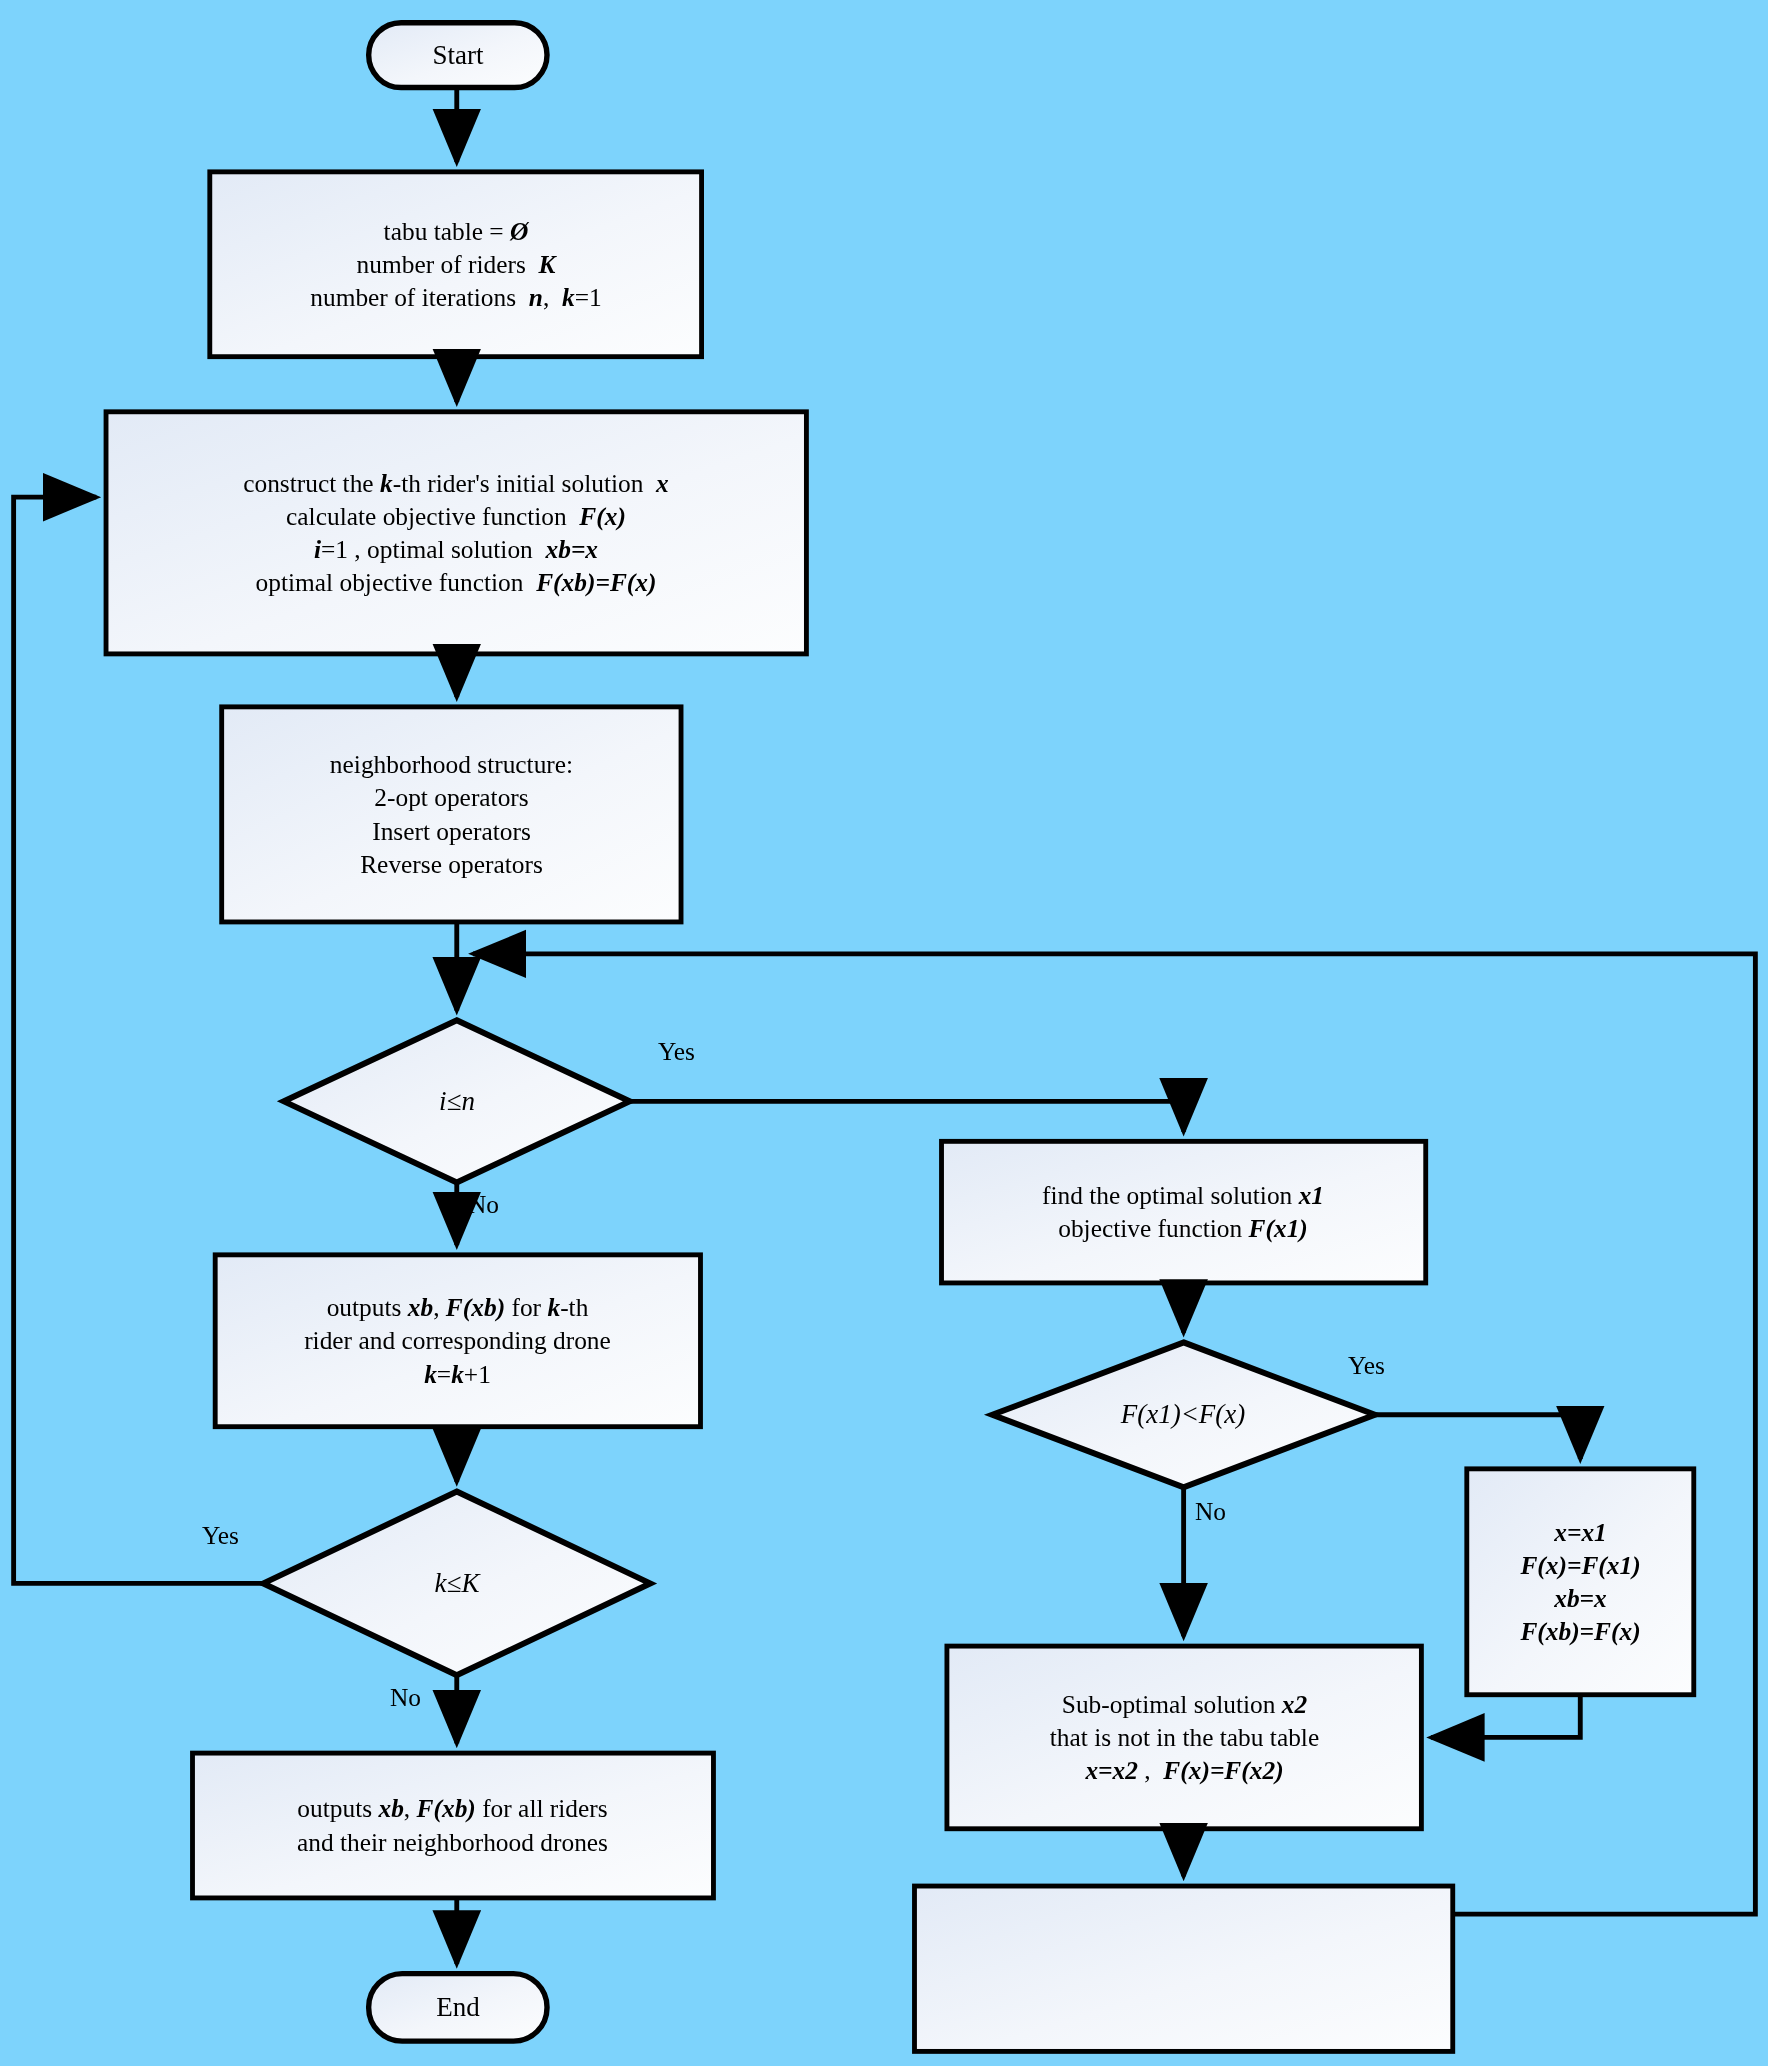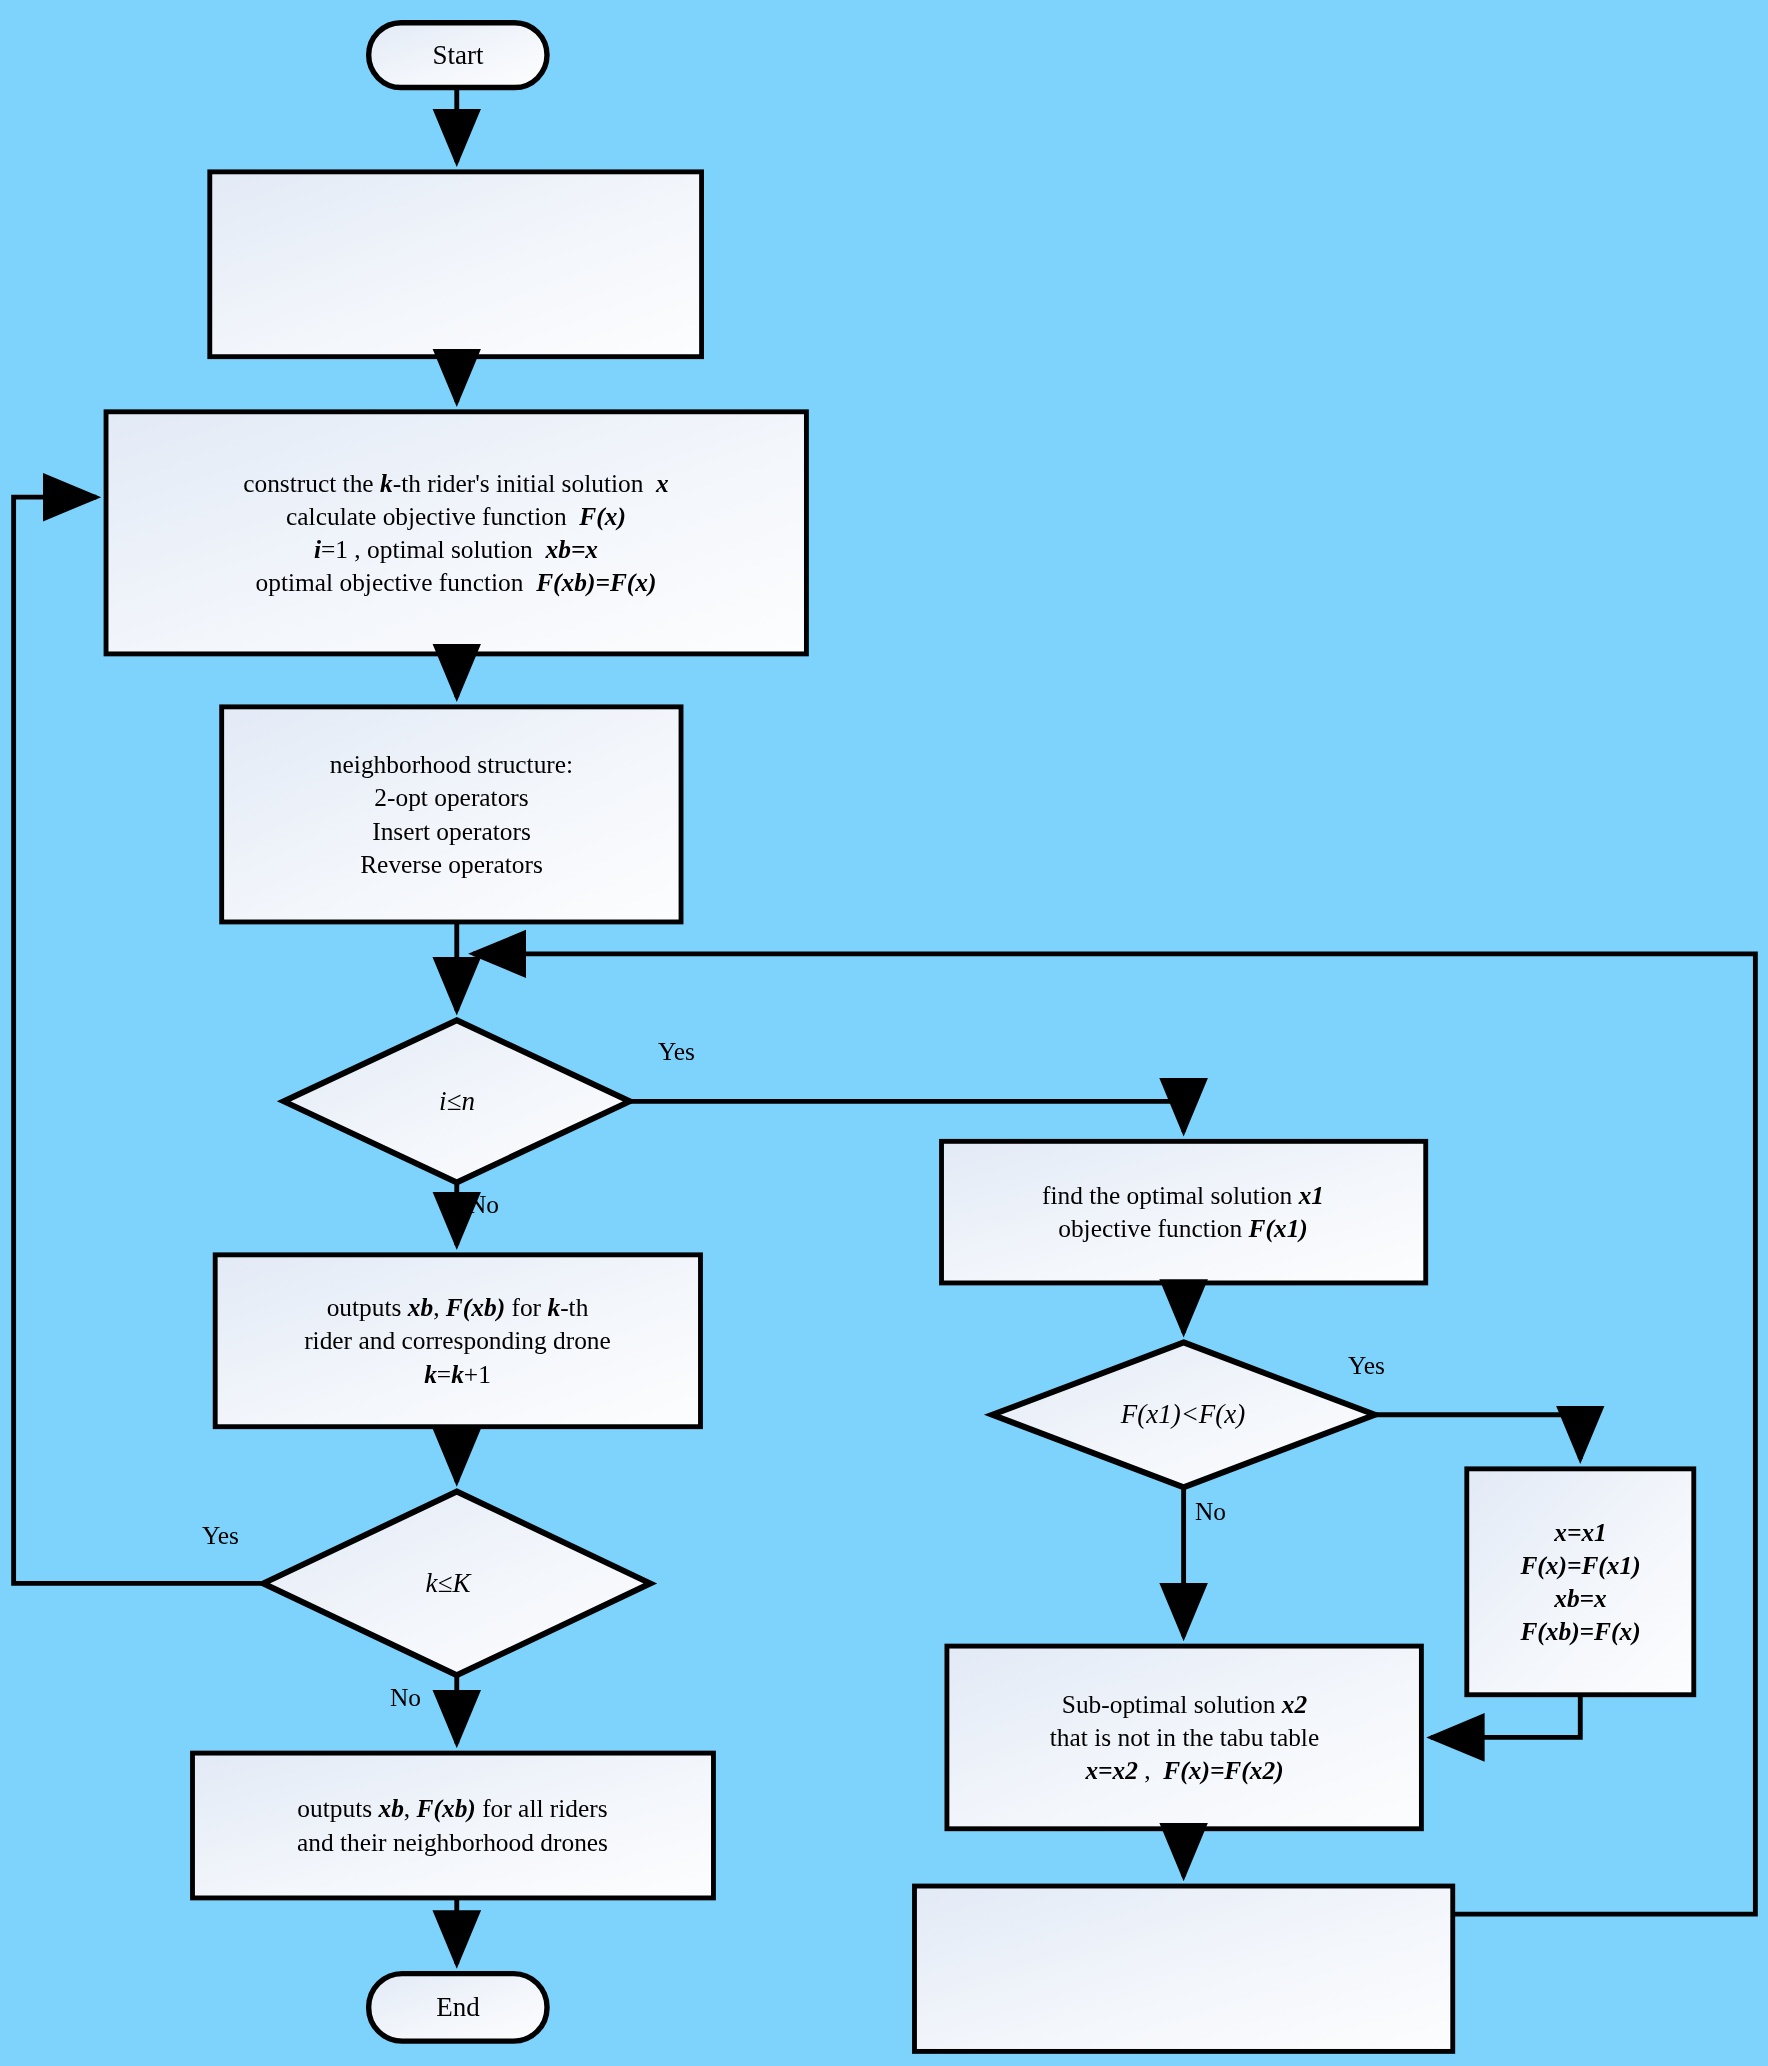--- a/index.html
+++ b/index.html
@@ -122,20 +122,25 @@
 
     <path d="M2924,3136 L2924,3215 L2648,3215" fill="none" stroke="#000" stroke-width="9" marker-end="url(#arrow)"></path>
 
     <path d="M2190,3384 L2190,3472" fill="none" stroke="#000" stroke-width="9" marker-end="url(#arrow)"></path>
   </svg>
 
   <div class="node-text term-text" style="left:369px; top:23px; width:178px; height:65px;">
     <span class="ln">Start</span>
   </div>
 
+  <div class="node-text" style="left:210px; top:172px; width:492px; height:185px;">
+    <span class="ln">tabu table = <span class="bi">Ø</span></span>
+    <span class="ln">number of riders  <span class="bi">K</span></span>
+    <span class="ln">number of iterations  <span class="bi">n</span>,  <span class="bi">k</span>=1</span>
+  </div>
 
   <div class="node-text" style="left:106px; top:412px; width:700px; height:242px;">
     <span class="ln">construct the <span class="bi">k</span>-th rider's initial solution  <span class="bi">x</span></span>
     <span class="ln">calculate objective function  <span class="bi">F(x)</span></span>
     <span class="ln"><span class="bi">i</span>=1 , optimal solution  <span class="bi">xb=x</span></span>
     <span class="ln">optimal objective function  <span class="bi">F(xb)=F(x)</span></span>
   </div>
 
   <div class="node-text" style="left:222px; top:707px; width:459px; height:215px;">
     <span class="ln">neighborhood structure:</span>
@@ -147,21 +152,21 @@
   <div class="node-text diamond-text" style="left:349px; top:1069px; width:216px; height:65px;">
     <span class="ln">i≤n</span>
   </div>
 
   <div class="node-text" style="left:215px; top:1255px; width:485px; height:172px;">
     <span class="ln">outputs <span class="bi">xb</span>, <span class="bi">F(xb)</span> for <span class="bi">k</span>-th</span>
     <span class="ln">rider and corresponding drone</span>
     <span class="ln"><span class="bi">k</span>=<span class="bi">k</span>+1</span>
   </div>
 
-  <div class="node-text diamond-text" style="left:340px; top:1551px; width:216px; height:65px;">
+  <div class="node-text diamond-text" style="left:349px; top:1551px; width:216px; height:65px;">
     <span class="ln">k≤K</span>
   </div>
 
   <div class="node-text" style="left:192px; top:1753px; width:521px; height:145px;">
     <span class="ln">outputs <span class="bi">xb</span>, <span class="bi">F(xb)</span> for all riders</span>
     <span class="ln">and their neighborhood drones</span>
   </div>
 
   <div class="node-text term-text" style="left:369px; top:1974px; width:178px; height:68px;">
     <span class="ln">End</span>

